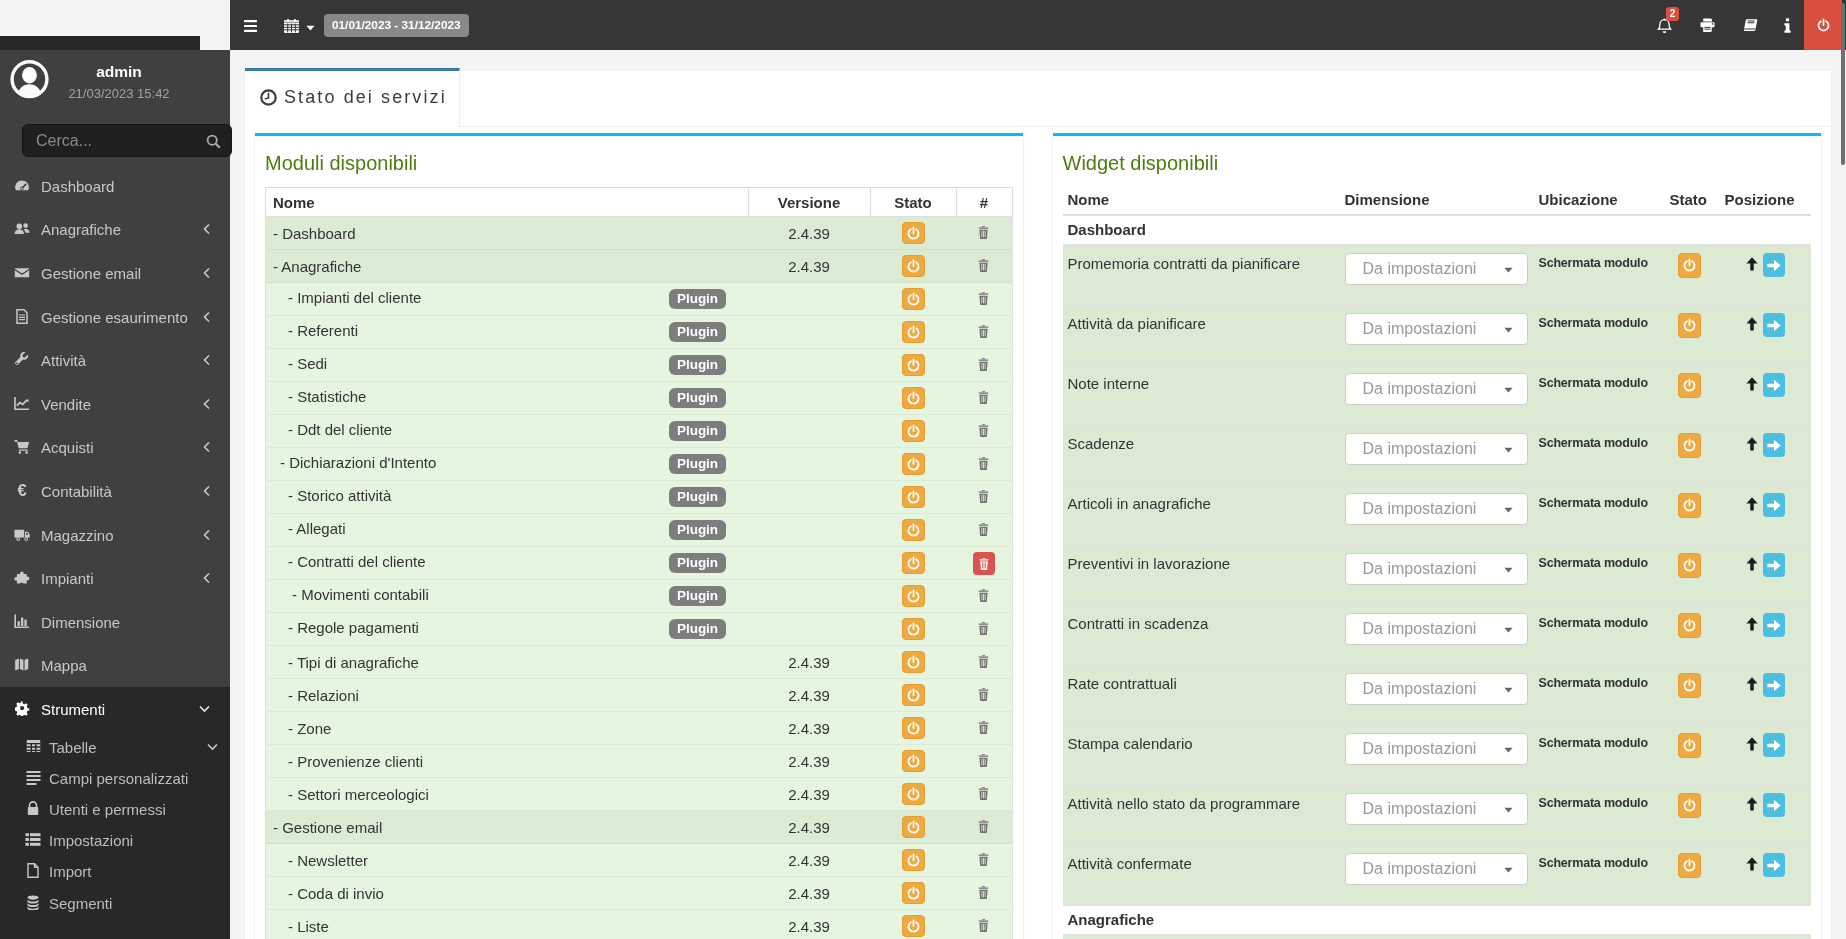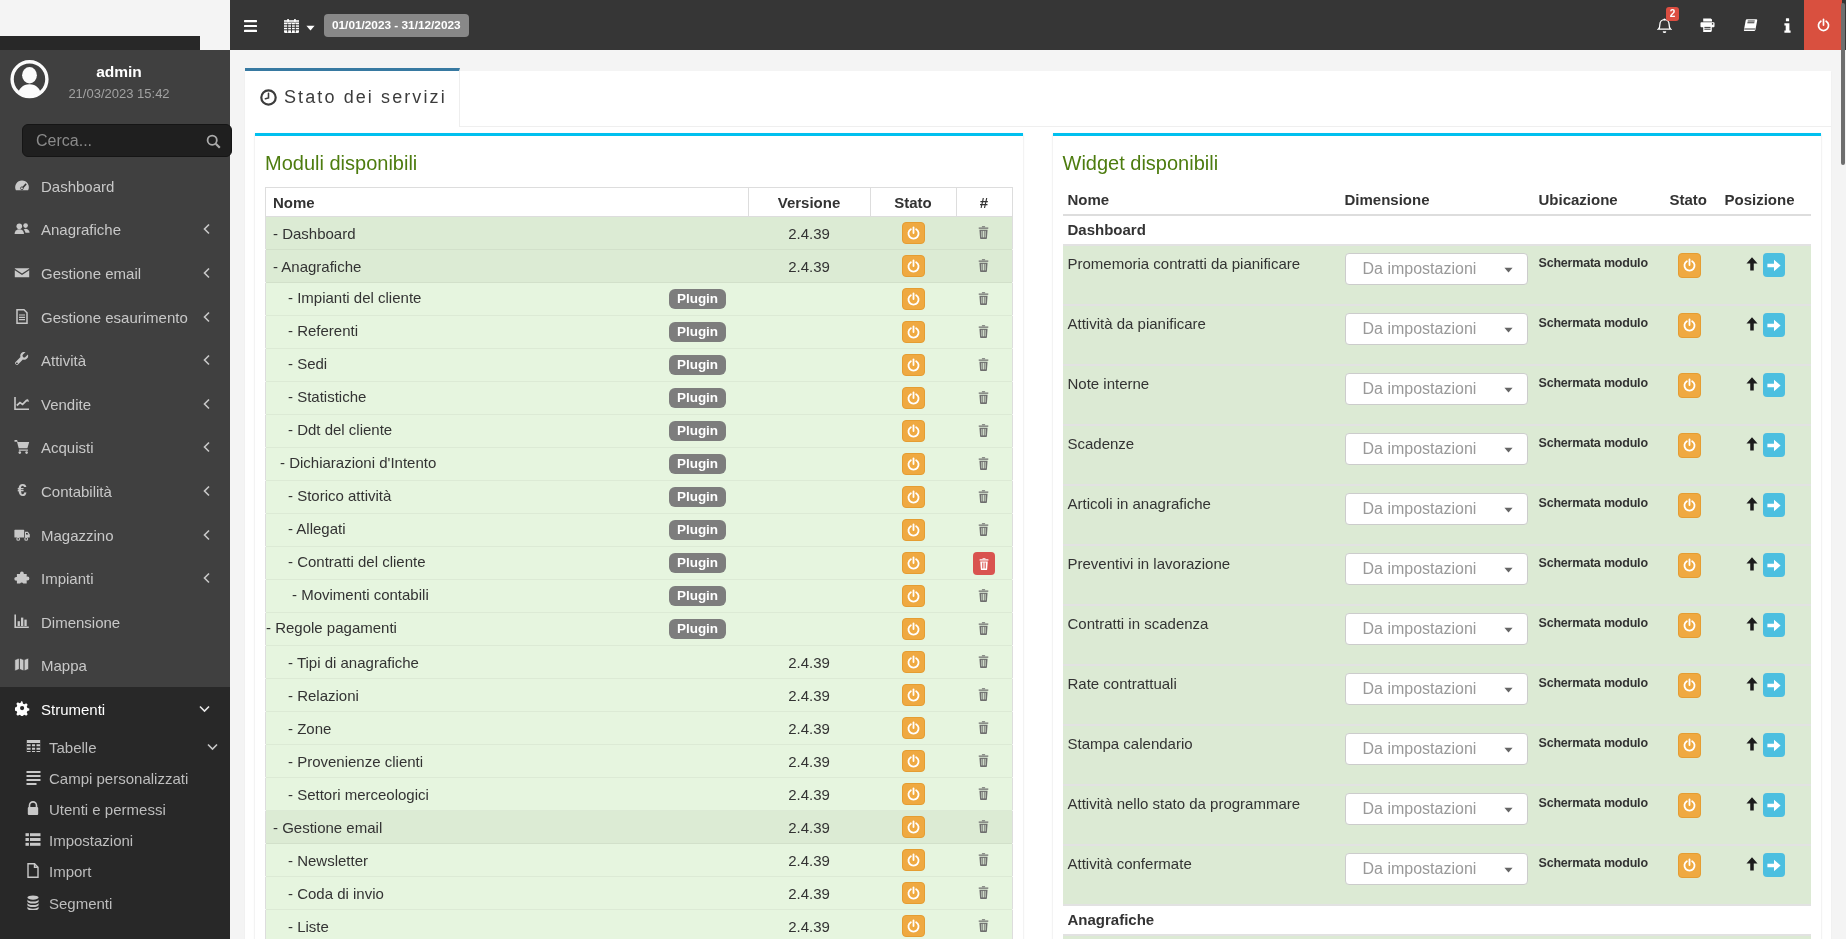--- a/index.html
+++ b/index.html
@@ -643,21 +643,21 @@
                             <path d="M2 4.6h10l-0.8 10.6a0.9 0.9 0 0 1-0.9 0.8H3.7a0.9 0.9 0 0 1-0.9-0.8z"></path>
                             <g stroke="#e6f5df" stroke-width="1">
                               <line x1="5" y1="6" x2="5" y2="14"></line>
                               <line x1="7" y1="6" x2="7" y2="14"></line>
                               <line x1="9" y1="6" x2="9" y2="14"></line>
                             </g>
                           </g>
                         </svg></span></td>
                   </tr>
 <tr class="trl">
-                    <td style="">- Regole pagamenti<span class="plugin">Plugin</span></td>
+                    <td style="padding-left:22px">- Regole pagamenti<span class="plugin">Plugin</span></td>
                     <td class="c"></td>
                     <td class="c"><span class="btn-or"><svg width="15" height="15" viewBox="0 0 16 16">
                           <g fill="none" stroke="#fff" stroke-width="1.9200000000000002" stroke-linecap="round">
                             <path d="M5.2 3.4 A5.4 5.4 0 1 0 10.8 3.4"></path>
                             <line x1="8" y1="1.5" x2="8" y2="7.5"></line>
                           </g>
                         </svg></span></td>
                     <td class="c"><span class="tico"><svg width="13" height="13" viewBox="0 0 14 16">
                           <g fill="#6e6e6e">
                             <rect x="1" y="1.8" width="12" height="1.6" rx="0.5"></rect>

